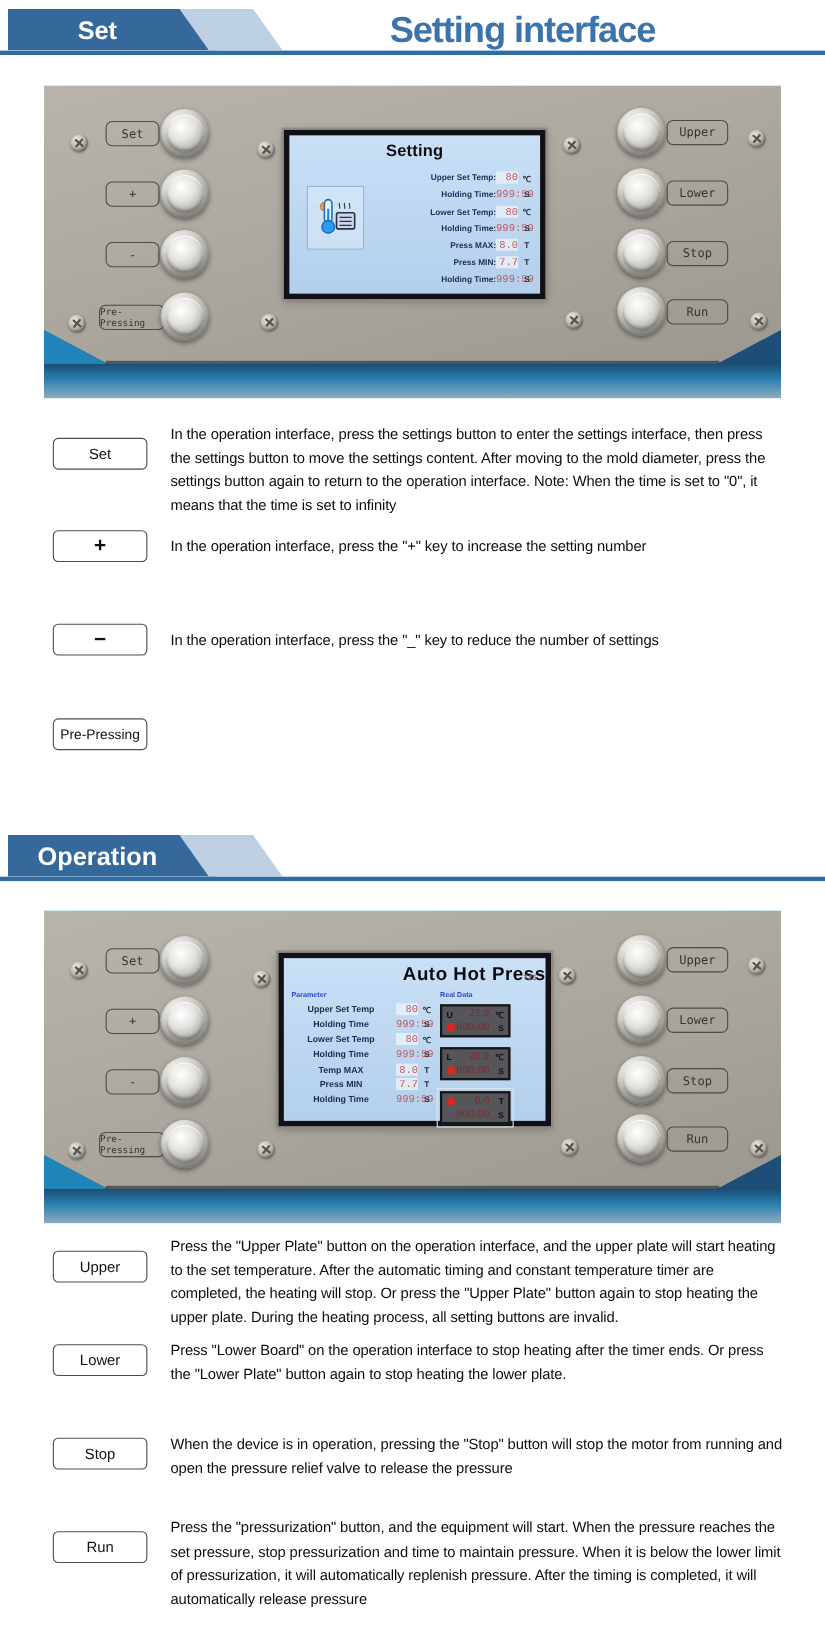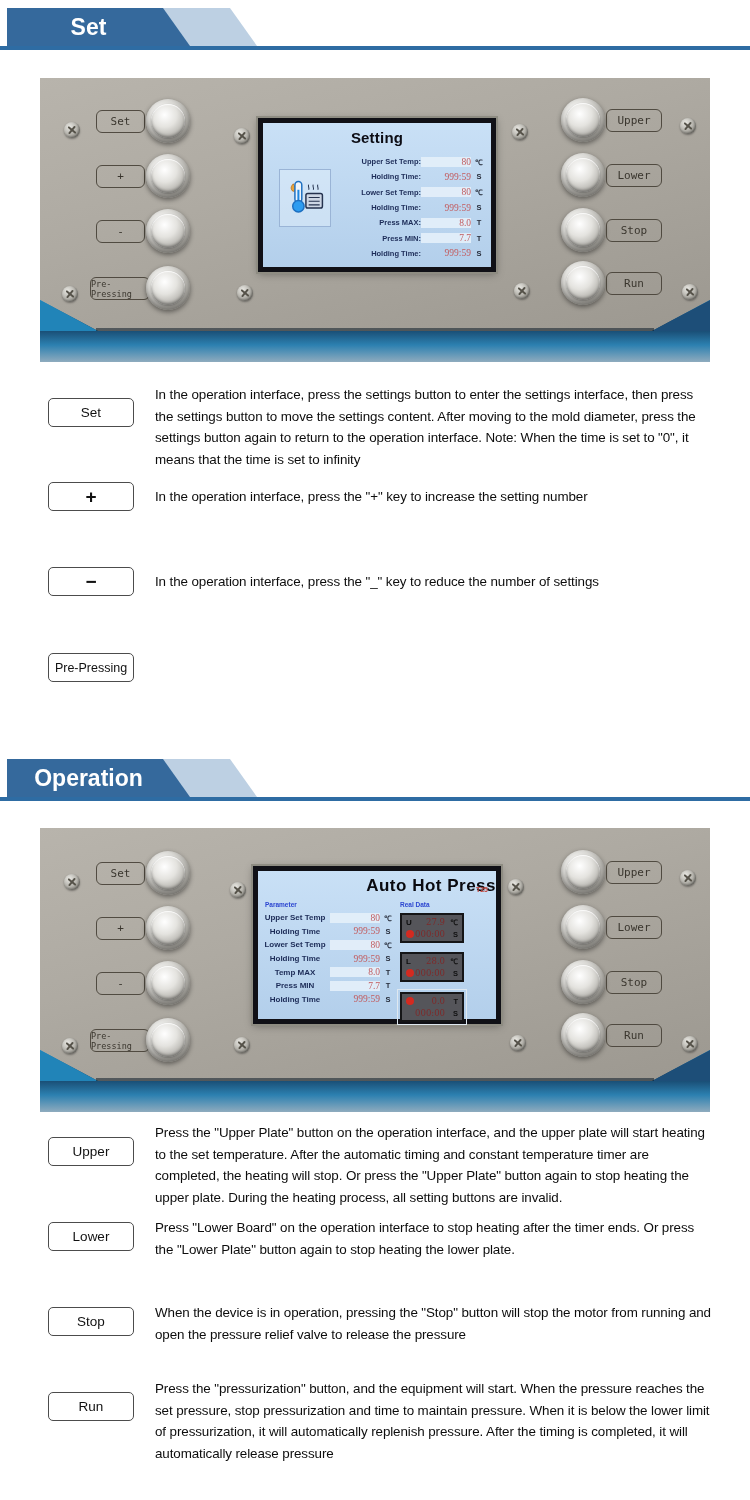--- a/index.html
+++ b/index.html
@@ -53,21 +53,21 @@
          color:#0a0a10;letter-spacing:.5px;}
   .scr-badge{position:absolute;top:15px;right:8px;font-size:7px;font-weight:bold;color:#c24038;}
   .icon-box{position:absolute;left:16px;top:46px;width:50px;height:56px;border:1px solid #9ab4d6;
          background:rgba(240,248,255,.35);display:flex;align-items:center;justify-content:center;}
   .params1{position:absolute;left:72px;top:31px;width:152px;}
   .params1 .prow{display:flex;align-items:center;height:15.3px;}
   .params1 .pl{flex:1;text-align:right;font-size:7.5px;font-weight:bold;color:#1c2b57;}
   .params2{position:absolute;left:2px;top:40px;width:136px;}
   .params2 .prow{display:flex;align-items:center;height:13.6px;}
   .params2 .pl{flex:1;text-align:center;font-size:8px;font-weight:bold;color:#1c2b57;}
-  .pv{width:50px;text-align:right;font-family:Liberation Serif, serif;font-size:9.5px;color:#c25b5e;}
+  .pv{width:20px;text-align:right;font-family:Liberation Mono, monospace;font-size:9.5px;color:#c25b5e;}
   .pv.hl{background:rgba(228,240,250,.9);}
   .pu{width:16px;text-align:center;font-size:7.5px;font-weight:bold;color:#262c3a;}
   .colh{position:absolute;top:30px;font-size:6.5px;font-weight:bold;color:#2c46d0;}
   .rboxes{position:absolute;left:142px;top:38px;width:94px;}
   .rbox{width:52px;height:22px;background:#55555a;border:2px solid #151517;padding:2px 4px;
         display:flex;flex-direction:column;justify-content:space-between;}
   .rline{display:flex;align-items:center;height:10px;}
   .rletter{width:10px;font-size:8px;font-weight:bold;color:#0d0d0d;}
   .rvalue{flex:1;text-align:right;font-family:"DejaVu Serif",serif;font-size:8.5px;color:#7e2a2a;}
   .runit{width:13px;text-align:right;font-size:7.5px;font-weight:bold;color:#101010;}
@@ -84,20 +84,21 @@
 </head>
 <body>
 
 <div class="page">
 
   <div class="hdr" style="top:8px">
     <div class="hdr-dark">
       <span>Set</span>
     </div>
     <div class="hdr-band"></div>
+    <div class="hdr-title">Setting interface</div>
   </div>
   <div class="rule" style="top:46px"></div>
 
   <div class="photo" style="top:78px">
     <div class="panelface"></div>
     <div class="tri-l"></div>
     <div class="tri-r"></div>
     <div class="panel-edge"></div>
     <div class="screw" style="left:24px;top:44px"></div>
     <div class="screw" style="left:22px;top:208px"></div>

